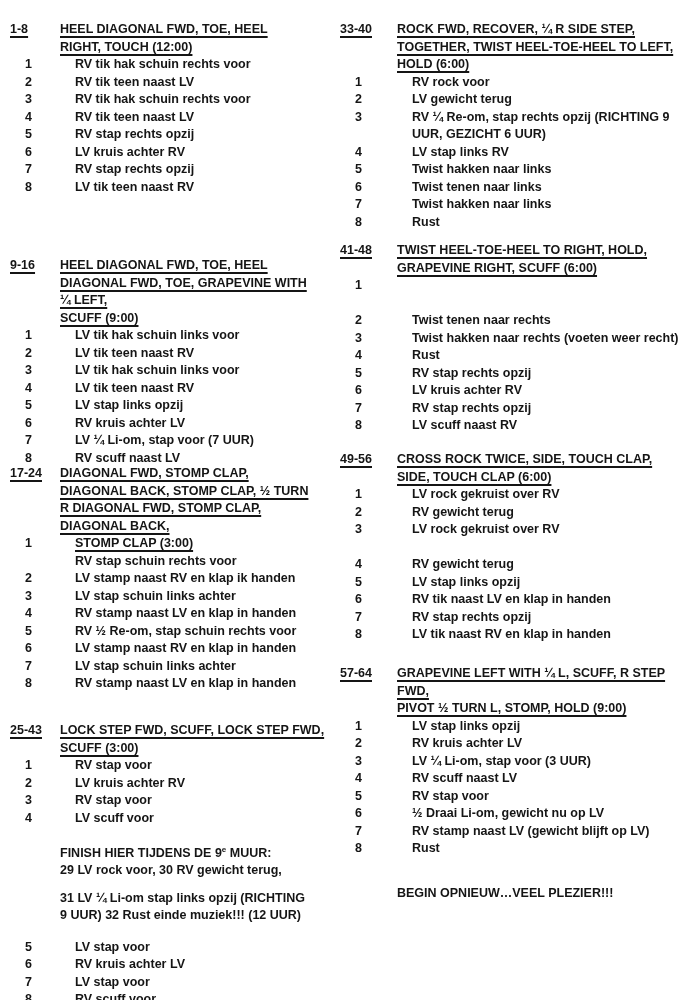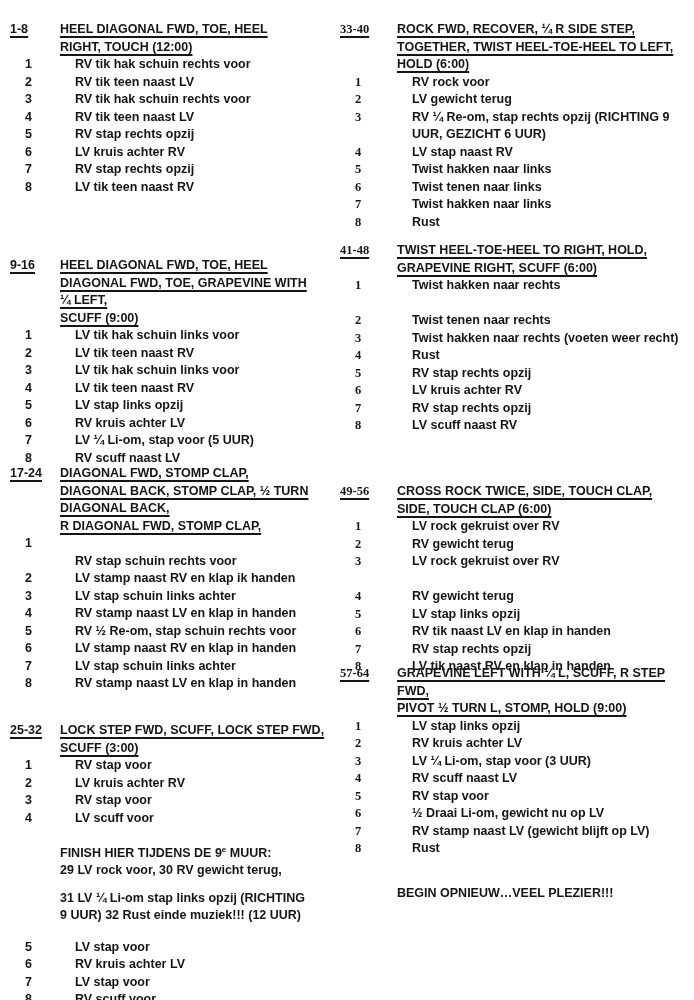--- a/index.html
+++ b/index.html
@@ -8,21 +8,21 @@
     background:#ffffff;color:#151515;
     font-family:"Liberation Sans",sans-serif;
     font-weight:bold;font-size:12.5px;line-height:17.5px;
   }
   .col{position:absolute;top:0;height:1000px;margin-top:12px;}
   .col-left{left:10px;width:330px;}
   .col-right{left:340px;width:354px;}
   .sec{position:absolute;left:0;right:0;}
   .line{display:flex;align-items:baseline;min-height:17.5px;}
   .lblcell{flex:0 0 50px;}
-  .col-right .lblcell{flex:0 0 57px;font-family:Liberation Serif, serif;}
+  .col-right .lblcell{flex:0 0 57px;}
   .num{padding-left:15px;}
   .txt{flex:1;white-space:nowrap;}
   .u{text-decoration:underline;text-decoration-thickness:1.6px;text-underline-offset:2.5px;}
   .sp-sm{min-height:10px;height:10px;}
   .sp-md{min-height:14px;height:14px;}
   .footer-line{margin-top:27px;}
   sup{font-size:8px;line-height:0;}
 </style>
 </head>
 <body>
@@ -108,47 +108,48 @@
     <div class="line">
         <span class="lblcell num">5</span>
         <span class="txt">LV stap links opzij</span>
       </div>
     <div class="line">
         <span class="lblcell num">6</span>
         <span class="txt">RV kruis achter LV</span>
       </div>
     <div class="line">
         <span class="lblcell num">7</span>
-        <span class="txt">LV ¼ Li-om, stap voor (5 UUR)</span>
+        <span class="txt">LV ¼ Li-om, stap voor (7 UUR)</span>
       </div>
     <div class="line">
         <span class="lblcell num">8</span>
         <span class="txt">RV scuff naast LV</span>
       </div>
   </section>
 
   <section class="sec" style="top:453px">
     <div class="line">
       <span class="lblcell u">17-24</span>
       <span class="txt u">DIAGONAL FWD, STOMP CLAP,</span>
     </div>
     <div class="line">
         <span class="lblcell"></span>
         <span class="txt u">DIAGONAL BACK, STOMP CLAP, ½ TURN</span>
       </div>
     <div class="line">
         <span class="lblcell"></span>
+        <span class="txt u">R DIAGONAL FWD, STOMP CLAP,</span>
+      </div>
+    <div class="line">
+        <span class="lblcell"></span>
         <span class="txt u">DIAGONAL BACK,</span>
       </div>
     <div class="line">
-        <span class="lblcell"></span>
-        <span class="txt u">R DIAGONAL FWD, STOMP CLAP,</span>
-      </div>
-    <div class="line">
-        <span class="lblcell num">1</span>
+        <span class="lblcell num">1</span>
+        <span class="txt u">STOMP CLAP (3:00)</span>
       </div>
     <div class="line">
         <span class="lblcell num"></span>
         <span class="txt">RV stap schuin rechts voor</span>
       </div>
     <div class="line">
         <span class="lblcell num">2</span>
         <span class="txt">LV stamp naast RV en klap ik handen</span>
       </div>
     <div class="line">
@@ -172,21 +173,21 @@
         <span class="txt">LV stap schuin links achter</span>
       </div>
     <div class="line">
         <span class="lblcell num">8</span>
         <span class="txt">RV stamp naast LV en klap in handen</span>
       </div>
   </section>
 
   <section class="sec" style="top:710px">
     <div class="line">
-      <span class="lblcell u">25-32</span>
+      <span class="lblcell u">25-43</span>
       <span class="txt u">LOCK STEP FWD, SCUFF, LOCK STEP FWD,</span>
     </div>
     <div class="line">
         <span class="lblcell"></span>
         <span class="txt u">SCUFF (3:00)</span>
       </div>
     <div class="line">
         <span class="lblcell num">1</span>
         <span class="txt">RV stap voor</span>
       </div>
@@ -266,21 +267,21 @@
     <div class="line">
         <span class="lblcell num">3</span>
         <span class="txt">RV ¼ Re-om, stap rechts opzij (RICHTING 9</span>
       </div>
     <div class="line">
         <span class="lblcell num"></span>
         <span class="txt">UUR, GEZICHT 6 UUR)</span>
       </div>
     <div class="line">
         <span class="lblcell num">4</span>
-        <span class="txt">LV stap naast RV</span>
+        <span class="txt">LV stap links RV</span>
       </div>
     <div class="line">
         <span class="lblcell num">5</span>
         <span class="txt">Twist hakken naar links</span>
       </div>
     <div class="line">
         <span class="lblcell num">6</span>
         <span class="txt">Twist tenen naar links</span>
       </div>
     <div class="line">
@@ -297,21 +298,20 @@
     <div class="line">
       <span class="lblcell u">41-48</span>
       <span class="txt u">TWIST HEEL-TOE-HEEL TO RIGHT, HOLD,</span>
     </div>
     <div class="line">
         <span class="lblcell"></span>
         <span class="txt u">GRAPEVINE RIGHT, SCUFF (6:00)</span>
       </div>
     <div class="line">
         <span class="lblcell num">1</span>
-        <span class="txt">Twist hakken naar rechts</span>
       </div>
     <div class="line"></div>
     <div class="line">
         <span class="lblcell num">2</span>
         <span class="txt">Twist tenen naar rechts</span>
       </div>
     <div class="line">
         <span class="lblcell num">3</span>
         <span class="txt">Twist hakken naar rechts (voeten weer recht)</span>
       </div>
@@ -330,21 +330,21 @@
     <div class="line">
         <span class="lblcell num">7</span>
         <span class="txt">RV stap rechts opzij</span>
       </div>
     <div class="line">
         <span class="lblcell num">8</span>
         <span class="txt">LV scuff naast RV</span>
       </div>
   </section>
 
-  <section class="sec" style="top:471px">
+  <section class="sec" style="top:439px">
     <div class="line">
       <span class="lblcell u">49-56</span>
       <span class="txt u">CROSS ROCK TWICE, SIDE, TOUCH CLAP,</span>
     </div>
     <div class="line">
         <span class="lblcell"></span>
         <span class="txt u">SIDE, TOUCH CLAP (6:00)</span>
       </div>
     <div class="line">
         <span class="lblcell num">1</span>

